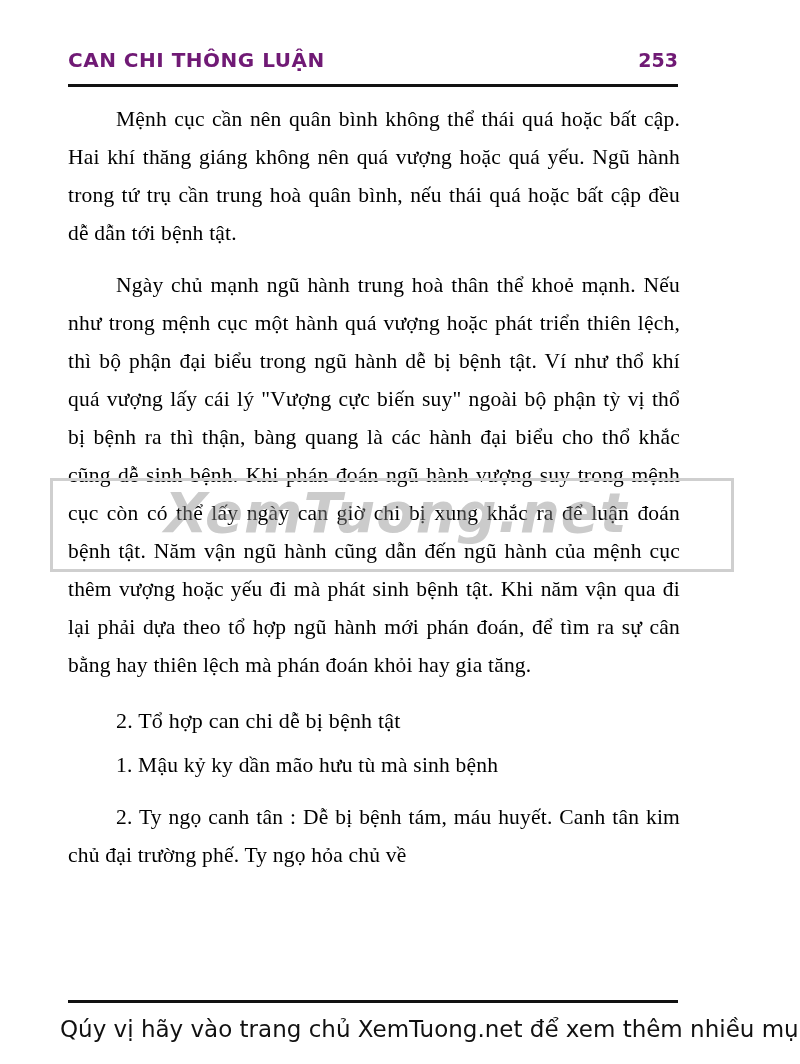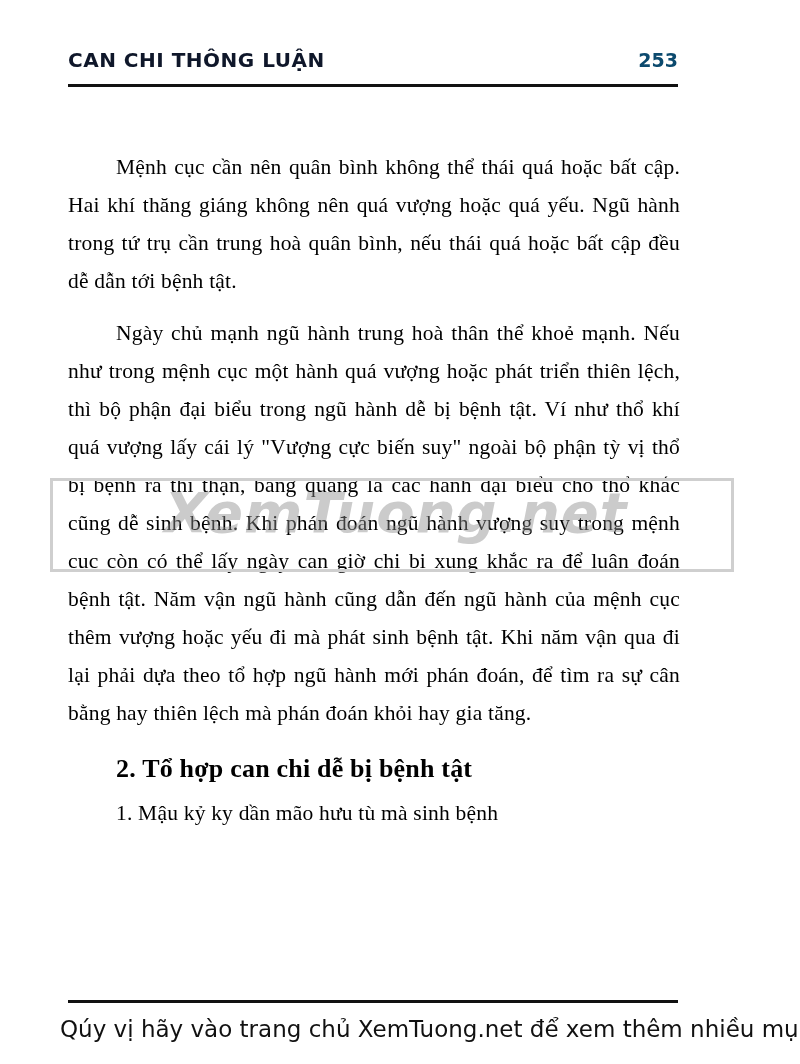--- a/index.html
+++ b/index.html
@@ -32,62 +32,61 @@
     width: 610px;
     display: flex;
     align-items: baseline;
     justify-content: space-between;
   }
   .header-title {
     font-family: "DejaVu Sans", sans-serif;
     font-weight: bold;
     font-size: 20px;
     letter-spacing: 0.5px;
-    color: #0f172a;
+    color: #701a75;
   }
   .header-page {
     font-family: "DejaVu Sans", sans-serif;
     font-weight: bold;
     font-size: 19px;
-    color: #0c4a6e;
+    color: #701a75;
     margin-left: 27px;
   }
   .header-rule {
     position: absolute;
     left: 68px;
     top: 84px;
     width: 610px;
     height: 3px;
     background: #111;
   }
 
   
   .content {
     position: absolute;
     left: 68px;
     top: 100px;
     width: 612px;
-    margin-top: 48px;
   }
   p.para {
     margin: 0 0 0 0;
     font-size: 21.5px;
     line-height: 38px;
     text-align: justify;
     text-indent: 48px;
     letter-spacing: 0.2px;
   }
   p.para + p.para {
     margin-top: 14px;
   }
   p.heading {
     margin: 18px 0 6px 0;
-    font-size: 26px;
+    font-size: 22px;
     line-height: 38px;
-    font-weight: bold;
+    font-weight: normal;
     text-indent: 48px;
     letter-spacing: 0.2px;
   }
 
   
   .watermark {
     position: absolute;
     left: 50px;
     top: 470px;
     width: 700px;
@@ -151,20 +150,21 @@
     <span class="header-title">CAN CHI THÔNG LUẬN</span>
     <span class="header-page">253</span>
   </div>
   <div class="header-rule"></div>
 
   <div class="content">
     <p class="para">Mệnh cục cần nên quân bình không thể thái quá hoặc bất cập. Hai khí thăng giáng không nên quá vượng hoặc quá yếu. Ngũ hành trong tứ trụ cần trung hoà quân bình, nếu thái quá hoặc bất cập đều dễ dẫn tới bệnh tật.</p>
     <p class="para">Ngày chủ mạnh ngũ hành trung hoà thân thể khoẻ mạnh. Nếu như trong mệnh cục một hành quá vượng hoặc phát triển thiên lệch, thì bộ phận đại biểu trong ngũ hành dễ bị bệnh tật. Ví như thổ khí quá vượng lấy cái lý "Vượng cực biến suy" ngoài bộ phận tỳ vị thổ bị bệnh ra thì thận, bàng quang là các hành đại biểu cho thổ khắc cũng dễ sinh bệnh. Khi phán đoán ngũ hành vượng suy trong mệnh cục còn có thể lấy ngày can giờ chi bị xung khắc ra để luận đoán bệnh tật. Năm vận ngũ hành cũng dẫn đến ngũ hành của mệnh cục thêm vượng hoặc yếu đi mà phát sinh bệnh tật. Khi năm vận qua đi lại phải dựa theo tổ hợp ngũ hành mới phán đoán, để tìm ra sự cân bằng hay thiên lệch mà phán đoán khỏi hay gia tăng.</p>
     <p class="heading">2. Tổ hợp can chi dễ bị bệnh tật</p>
     <p class="para">1. Mậu kỷ ky dần mão hưu tù mà sinh bệnh</p>
+    <p class="para">2. Ty ngọ canh tân : Dễ bị bệnh tám, máu huyết. Canh tân kim chủ đại trường phế. Ty ngọ hỏa chủ về</p>
   </div>
 
   <div class="watermark">
     <div class="watermark-box"></div>
     <div class="watermark-text">XemTuong.net</div>
   </div>
 
   <div class="footer-rule"></div>
   <div class="footer">
     <span>Qúy vị hãy vào trang chủ </span><span class="brand">XemTuong.net</span><span> để xem thêm nhiều mục hay khác</span>

